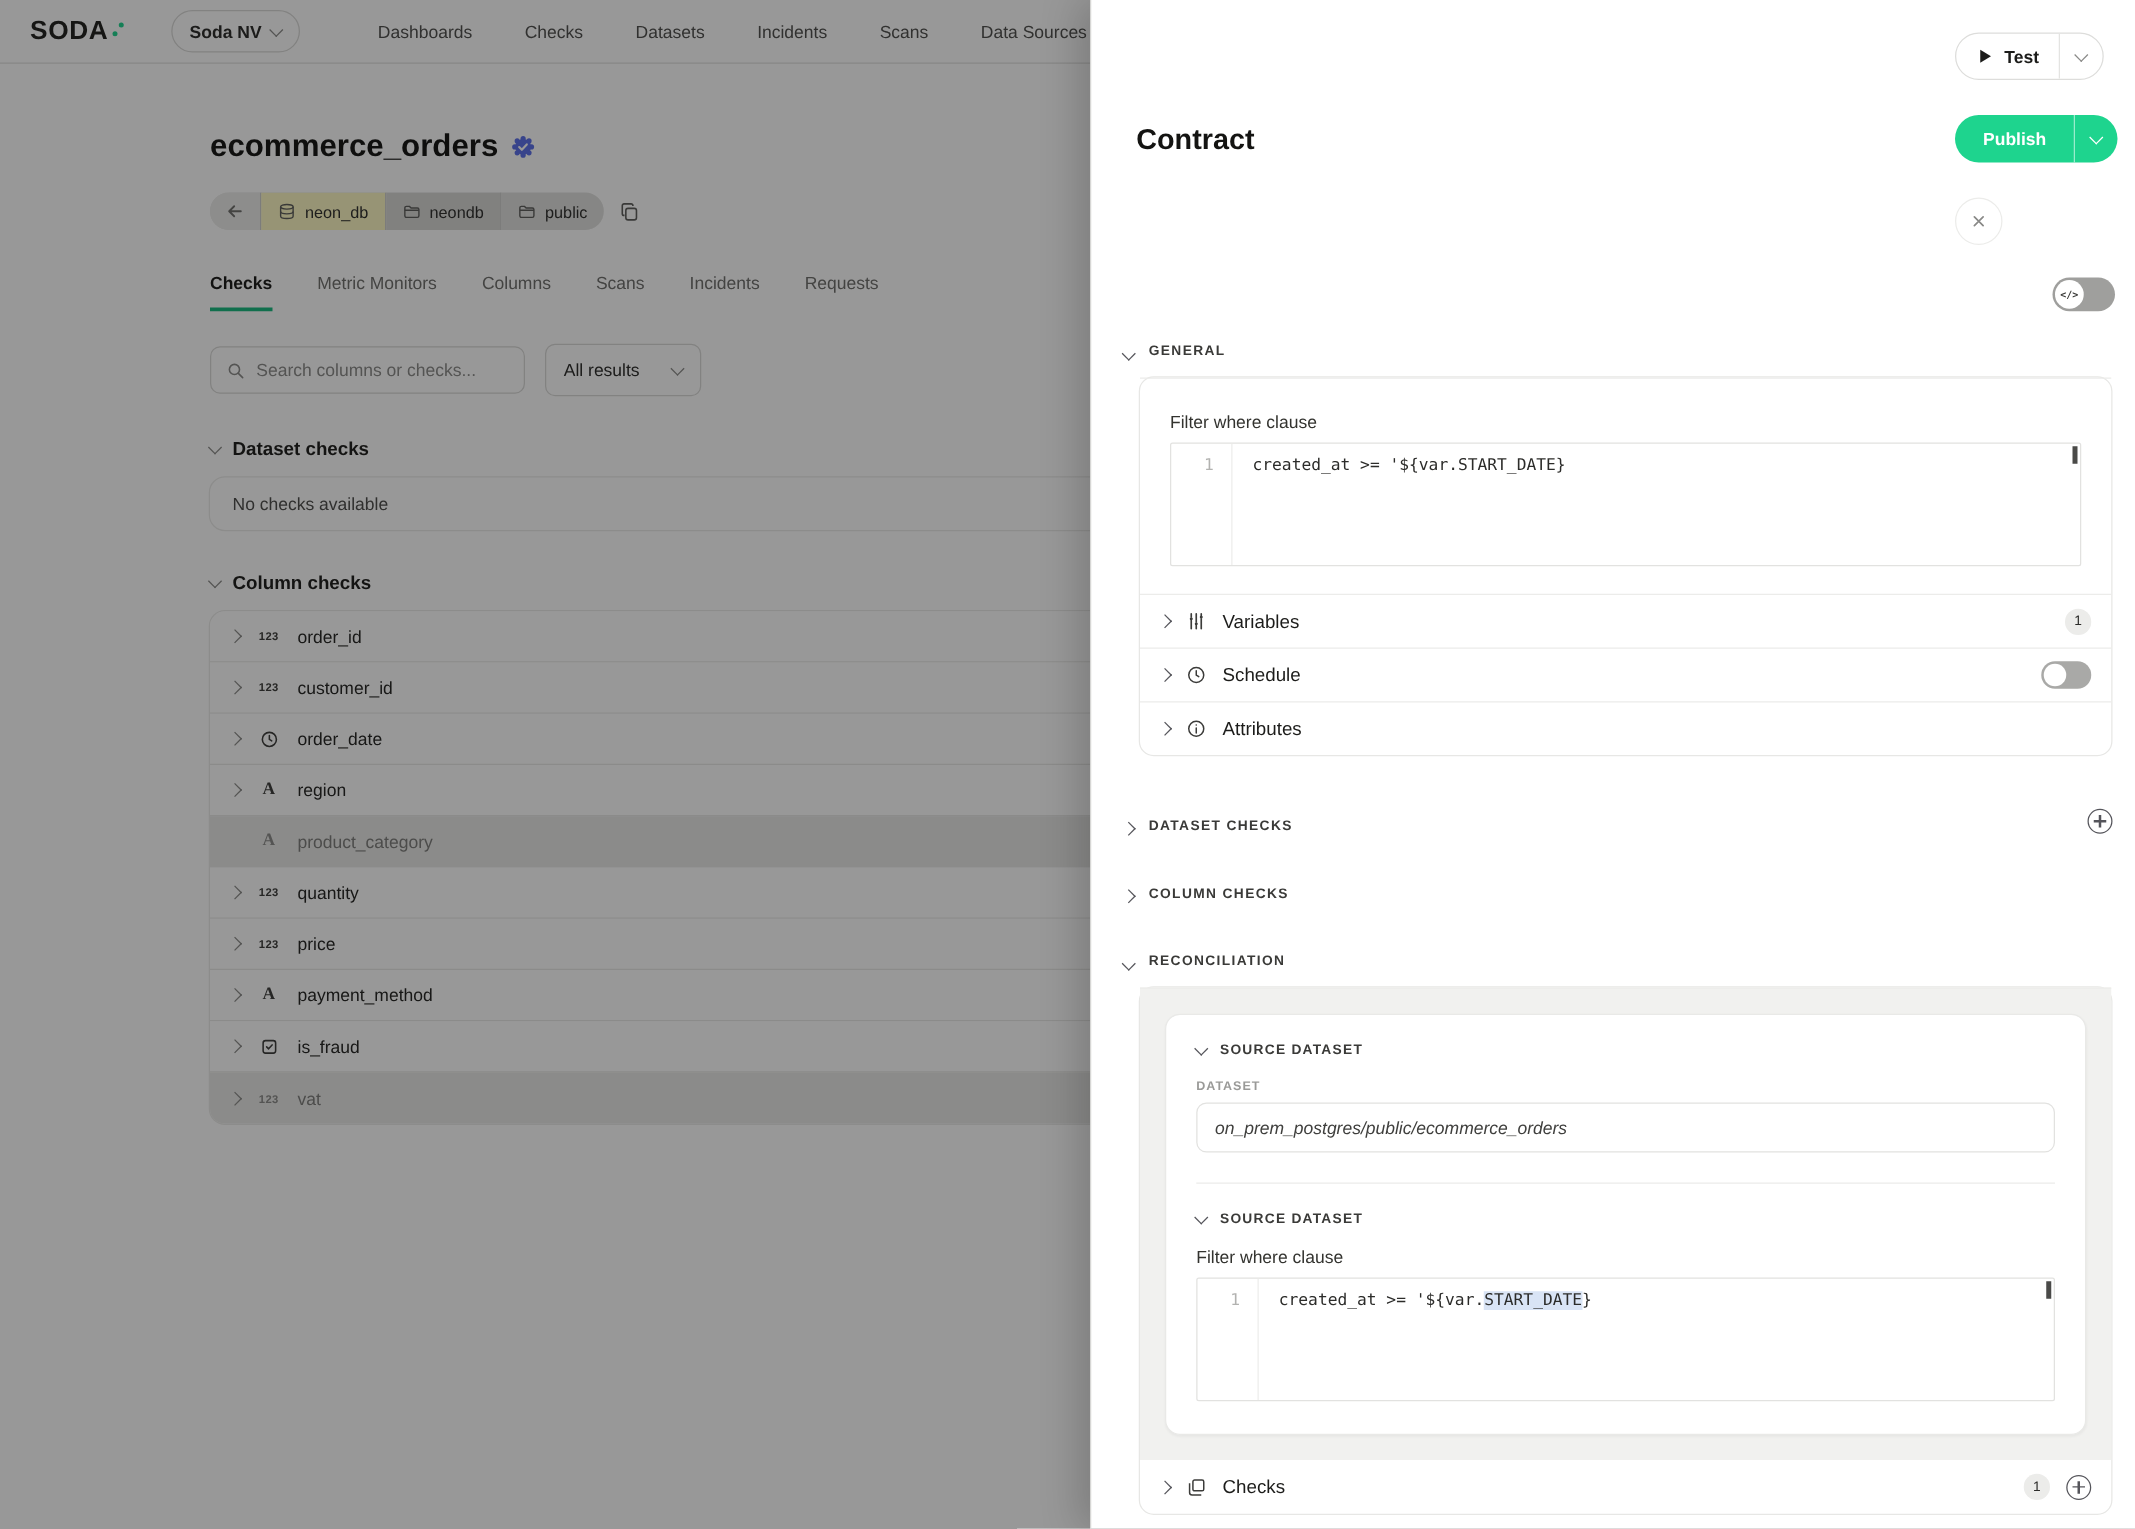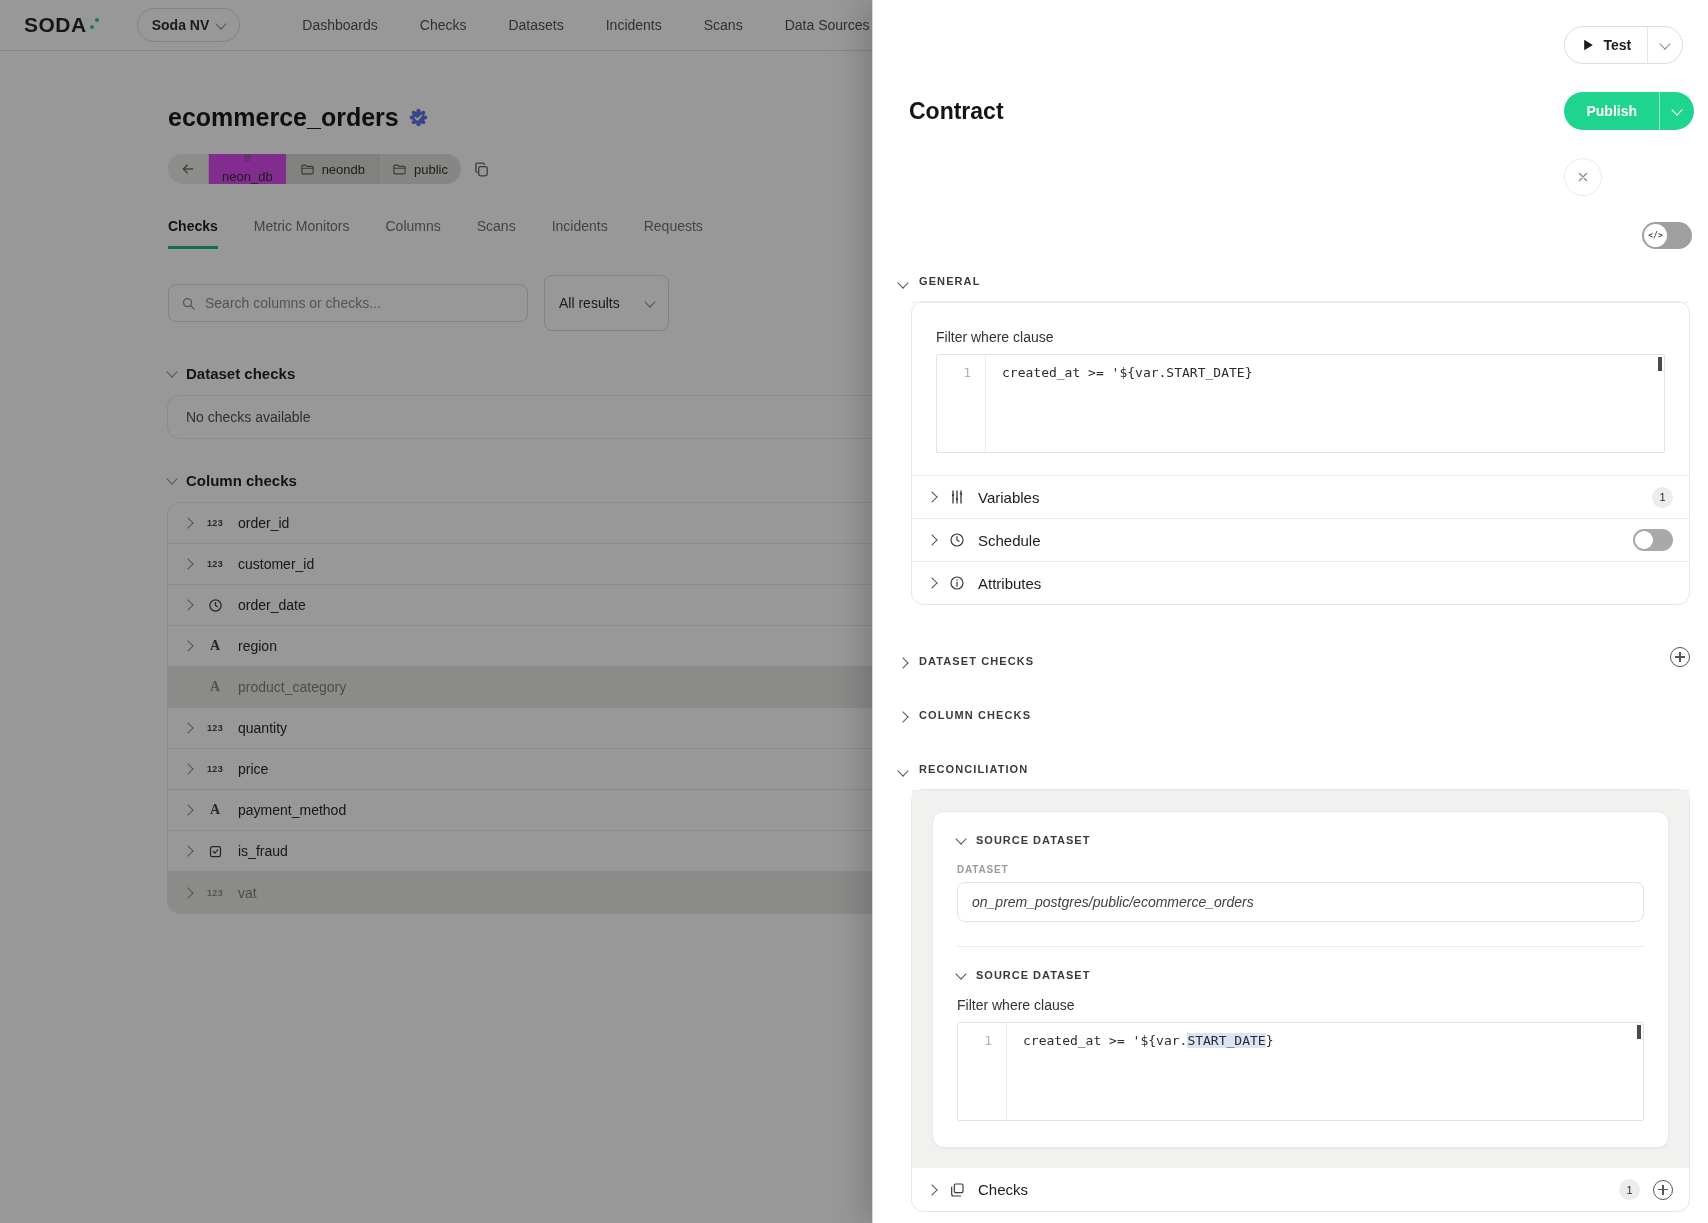--- a/index.html
+++ b/index.html
@@ -17,34 +17,34 @@
   .navitems { display:flex; gap:42px; margin-left:62px; }
   .navitems .nav-item { font-size:14px; color:#4e4e4c; cursor:pointer; }
 
   .main { padding:52px 0 0 168px; }
   .page-title-row { display:flex; align-items:center; gap:10px; }
   .page-title { font-size:25px; font-weight:700; color:#141412; }
   .breadcrumb { margin-top:22px; display:flex; align-items:center; gap:12px; }
   .crumb-group { display:flex; align-items:stretch; height:30px; border-radius:15px; overflow:hidden; background:#ececea; }
   .crumb { display:flex; align-items:center; gap:7px; padding:0 13px; font-size:13px; color:#2d2d2b; border-right:1px solid #cfcfcd; cursor:pointer; }
   .crumb.back { padding:0 12px; background:#ececea; }
-  .crumb.c1 { background:#d946ef;flex-direction:column; }
+  .crumb.c1 { background:#fef9c3; }
   .crumb.c2 { background:#d7d7d5; }
   .crumb.c3 { background:#e1e1df; border-right:none; }
   .copy-btn { cursor:pointer; display:flex; align-items:center; }
 
   .tabs { display:flex; gap:36px; margin-top:34px; }
   .tab { font-size:14px; color:#6e6e6c; padding-bottom:12px; cursor:pointer; border-bottom:3px solid transparent; }
   .tab.active { color:#191917; font-weight:700; border-bottom-color:#18b97e; }
 
   .toolbar { display:flex; gap:16px; margin-top:26px; align-items:center; }
-  .searchbox { width:360px; height:38px; border:1px solid #d9d9d7; border-radius:8px; display:flex; align-items:center; gap:9px; padding:0 12px; background:#fff; }
+  .searchbox { width:252px; height:38px; border:1px solid #d9d9d7; border-radius:8px; display:flex; align-items:center; gap:9px; padding:0 12px; background:#fff; }
   .searchbox input { border:none; outline:none; flex:1; font-size:14px; font-family:"Liberation Sans",sans-serif; color:#2a2a28; background:transparent; }
   .searchbox input::placeholder { color:#8a8a88; }
-  .result-select { height:56px; border:1px solid #d9d9d7; border-radius:8px; display:flex; align-items:center; gap:26px; padding:0 14px; font-size:14px; color:#2a2a28; cursor:pointer; background:#fff; }
+  .result-select { height:42px; border:1px solid #d9d9d7; border-radius:8px; display:flex; align-items:center; gap:26px; padding:0 14px; font-size:14px; color:#2a2a28; cursor:pointer; background:#fff; }
 
   .section-head { display:flex; align-items:center; gap:10px; margin-top:34px; font-size:15px; font-weight:700; color:#1c1c1a; cursor:pointer; }
   .list-card { margin-top:14px; width:1200px; background:#fff; border-radius:12px; box-shadow:0 0 0 1px #ebebe9; overflow:hidden; }
   .empty-row { padding:13px 18px; font-size:14px; color:#4c4c4a; }
   .col-row { height:41px; display:flex; align-items:center; gap:12px; padding:0 16px; border-bottom:1px solid #e9e9e7; font-size:14px; color:#242422; cursor:pointer; background:#fff; }
   .col-row:last-child { border-bottom:none; }
   .col-row.muted { background:#e9e9e7; color:#7c7c7a; }
   .ticon { width:22px; display:flex; justify-content:center; align-items:center; color:#3c3c3a; }
   .muted .ticon { color:#8a8a88; }
   .t-num { font-size:9px; font-weight:700; letter-spacing:.3px; }

